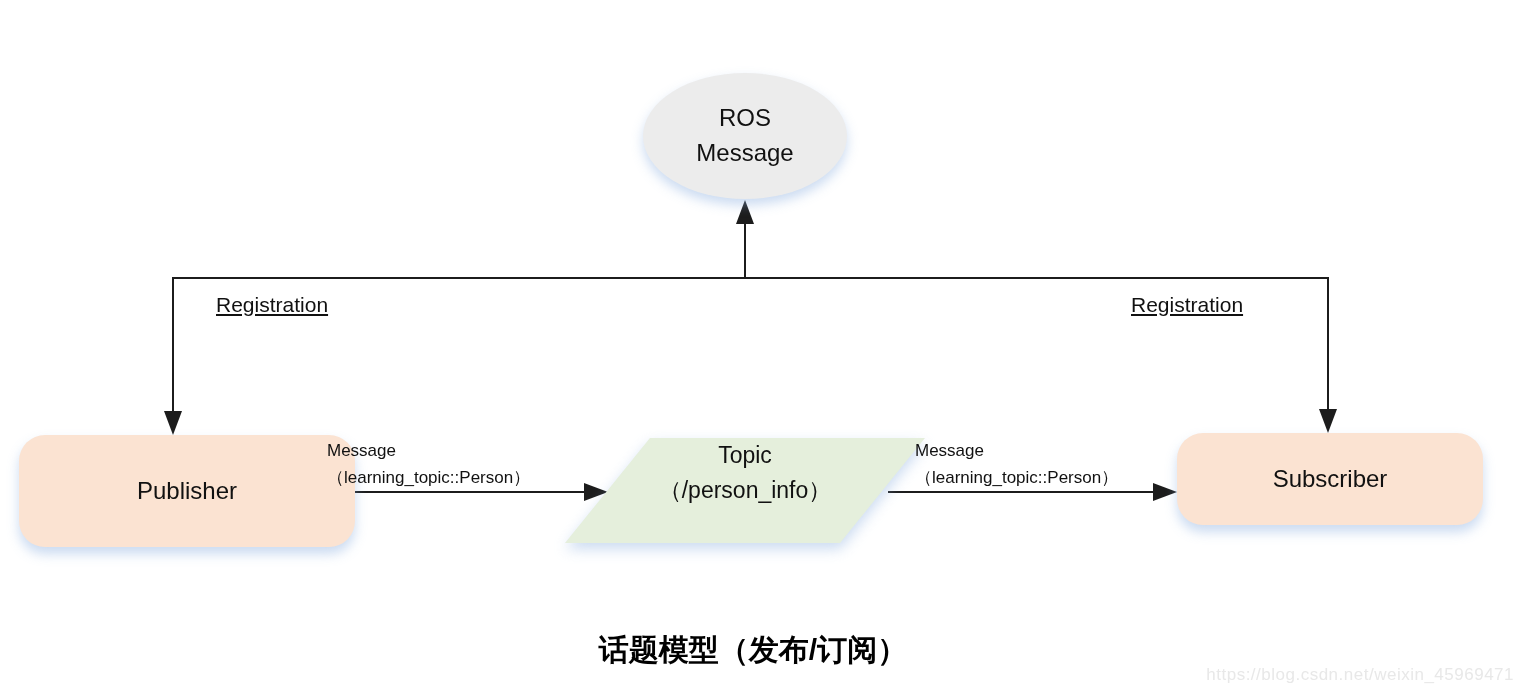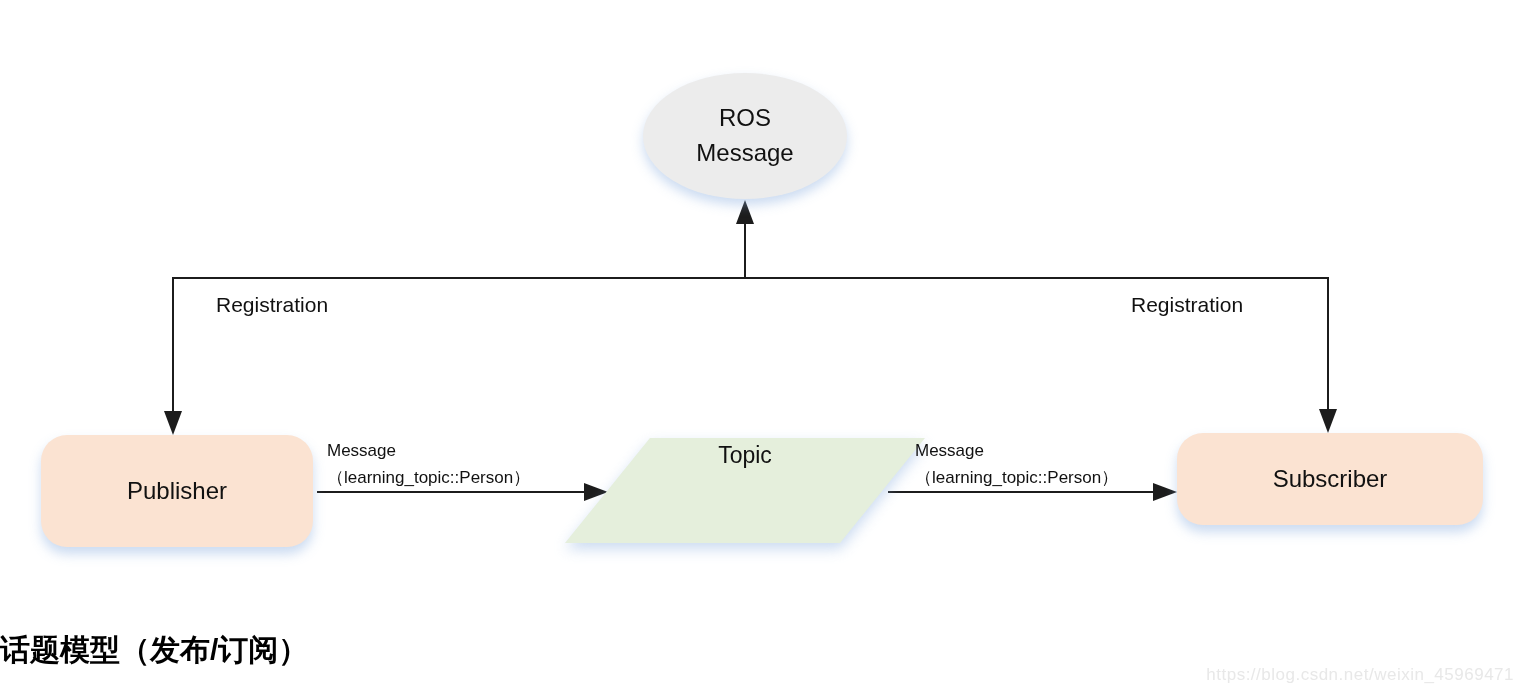--- a/index.html
+++ b/index.html
@@ -37,21 +37,21 @@
     border-radius: 50%;
     font-size: 24px;
     box-shadow: 0 6px 12px var(--shadow, rgba(140,175,225,0.45));
   }
   .pubsub {
     background: var(--node_fill, #fbe3d2);
     border-radius: 26px;
     font-size: 24px;
     box-shadow: 0 7px 12px var(--shadow, rgba(140,175,225,0.45));
   }
-  .publisher  { left: 41px;   top: 435px; width: 272px; height: 112px; }
+  .publisher  { left: 19px;   top: 435px; width: 336px; height: 112px; }
   .subscriber { left: 1177px; top: 433px; width: 306px; height: 92px; }
 
   .topic-wrap {
     position: absolute;
     left: 565px; top: 438px; width: 360px; height: 105px;
     filter: drop-shadow(0 6px 7px var(--shadow, rgba(140,175,225,0.45)));
   }
   .topic-shape {
     width: 100%; height: 100%;
     background: var(--topic_fill, #e5efdc);
@@ -59,38 +59,40 @@
     display: flex; flex-direction: column;
     align-items: center; justify-content: flex-start;
     text-align: center; line-height: 1.5;
     font-size: 23px;
   }
 
   .edge-label {
     position: absolute;
     font-size: 21px;
     white-space: nowrap;
+    text-decoration: underline;
   }
   .reg-left  { left: 216px;  top: 293px; }
   .reg-right { left: 1131px; top: 293px; }
 
   .msg-label {
     position: absolute;
     width: 250px;
     top: 437px;
     font-size: 17px;
     line-height: 1.6;
   }
   .msg-left  { left: 327px; }
   .msg-right { left: 915px; }
   .msg-label .l1, .msg-label .l2 { white-space: nowrap; }
 
   .caption {
     position: absolute;
     left: 0; right: 14px; top: 630px;
+    text-align: center;
     font-size: 30px;
     font-weight: 700;
     color: #000;
   }
   .watermark {
     position: absolute;
     right: 6px; top: 665px;
     font-size: 17px;
     color: #e8e8e8;
     letter-spacing: 0.5px;
@@ -125,20 +127,21 @@
     <div class="l2">Message</div>
   </div>
 
   <div class="node pubsub publisher">
     <div class="l1">Publisher</div>
   </div>
 
   <div class="topic-wrap">
     <div class="topic-shape">
       <div class="l1">Topic</div>
+      <div class="l2">（/person_info）</div>
     </div>
   </div>
 
   <div class="node pubsub subscriber">
     <div class="l1">Subscriber</div>
   </div>
 
   <div class="edge-label reg-left">Registration</div>
   <div class="edge-label reg-right">Registration</div>
 

